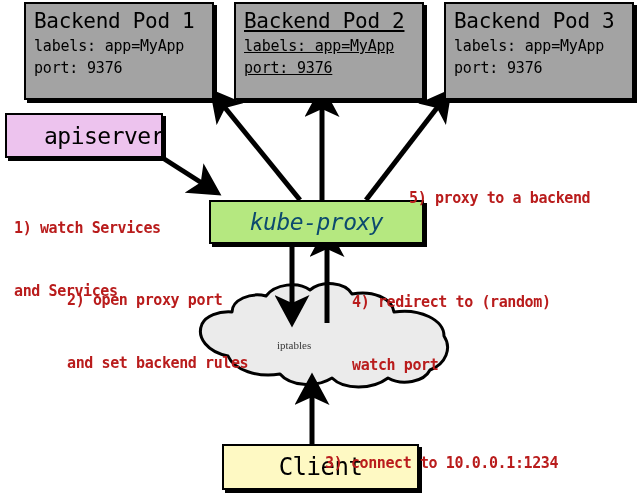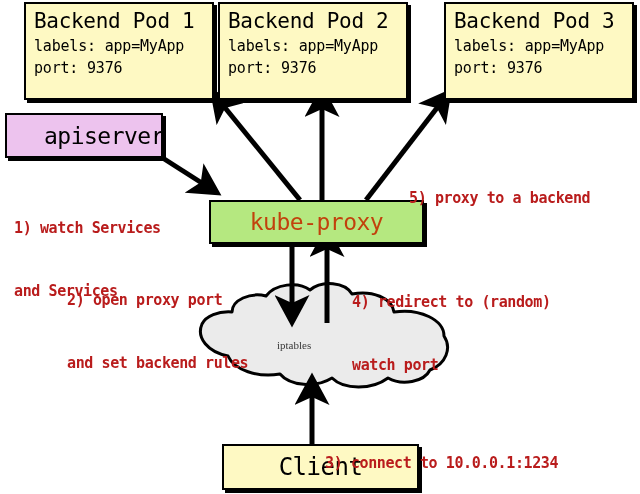--- a/index.html
+++ b/index.html
@@ -28,21 +28,21 @@
   .box {
     position: absolute;
     box-sizing: border-box;
     border: 2px solid #000000;
     z-index: 4;
   }
   .box.shadowed {
     box-shadow: 3px 3px 0 0 #000000;
   }
   .pod {
-    background: #fef9c3;
+    background: #a3a3a3;
     padding: 4px 8px 0 8px;
   }
   .pod-title {
     font-size: 21px;
     line-height: 27px;
     color: #000000;
     white-space: nowrap;
     letter-spacing: -0.3px;
   }
   .pod-line {
@@ -64,22 +64,23 @@
     letter-spacing: -0.5px;
   }
   .kubeproxy {
     background: #b5e880;
     display: flex;
     align-items: center;
     justify-content: center;
   }
   .kubeproxy-label {
     font-size: 23px;
-    color: #c2410c;
+    color: #0c4a6e;
     letter-spacing: -0.5px;
+    font-style: italic;
   }
   .client {
     background: #fef9c3;
     display: flex;
     align-items: center;
     justify-content: center;
   }
   .client-label {
     font-size: 24px;
     color: #000000;
@@ -149,21 +150,21 @@
 
     <line x1="312" y1="444" x2="312" y2="392" stroke="#000000" stroke-width="5" marker-end="url(#ah)"></line>
   </svg>
 
   <div class="box pod shadowed" style="left:24px; top:2px; width:190px; height:98px;">
     <div class="pod-title">Backend Pod 1</div>
     <div class="pod-line">labels: app=MyApp</div>
     <div class="pod-line">port: 9376</div>
   </div>
 
-  <div class="box pod shadowed" style="left:218px; top:2px; width:190px; height:98px;">
+  <div class="box pod shadowed" style="left:234px; top:2px; width:190px; height:98px;text-decoration:underline;">
     <div class="pod-title">Backend Pod 2</div>
     <div class="pod-line">labels: app=MyApp</div>
     <div class="pod-line">port: 9376</div>
   </div>
 
   <div class="box pod shadowed" style="left:444px; top:2px; width:190px; height:98px;">
     <div class="pod-title">Backend Pod 3</div>
     <div class="pod-line">labels: app=MyApp</div>
     <div class="pod-line">port: 9376</div>
   </div>

